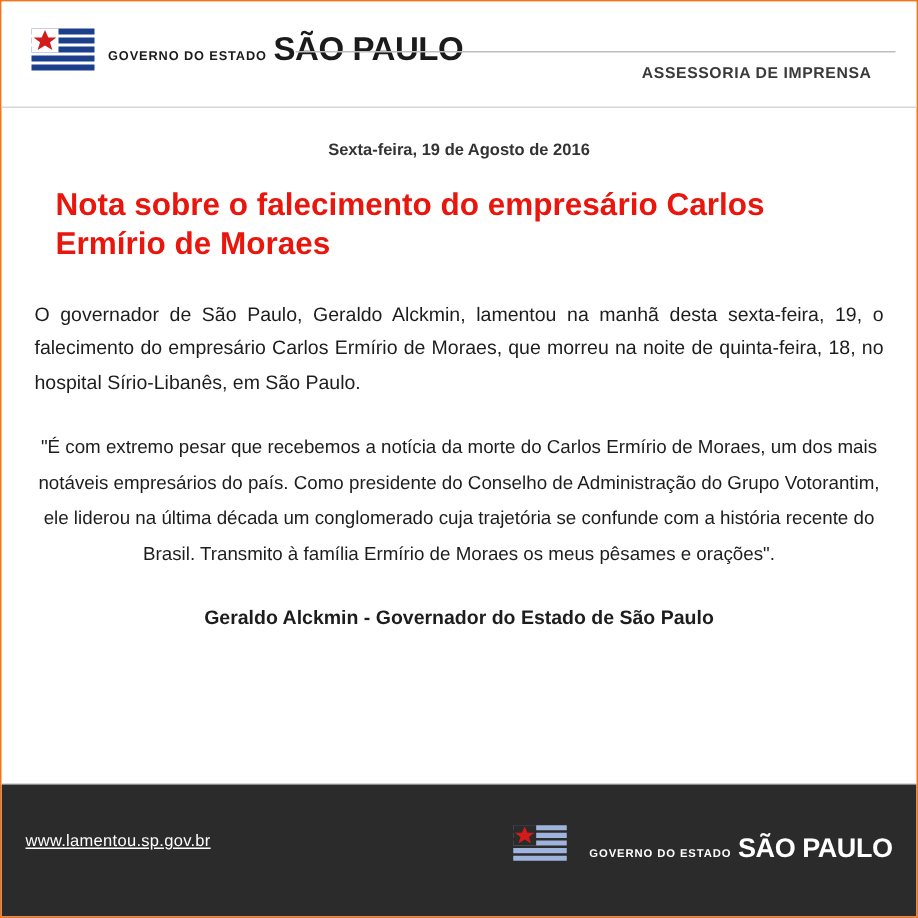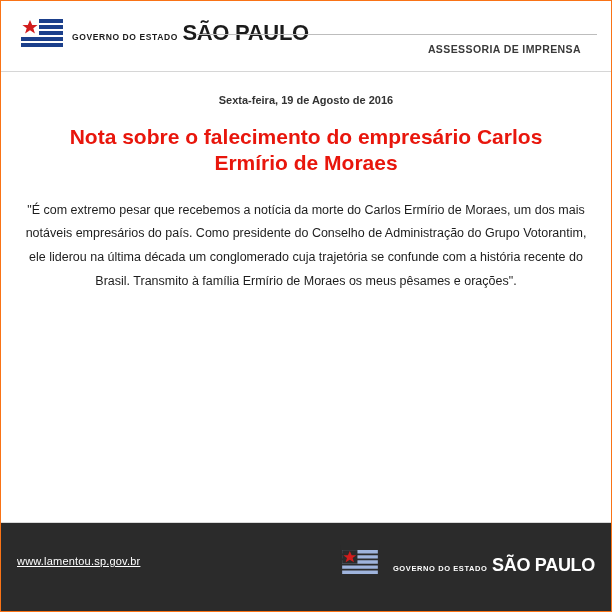--- a/index.html
+++ b/index.html
@@ -82,21 +82,21 @@
     padding: 22px 22px 0 22px;
   }
   .dateline {
     text-align: center;
     font-size: 11px;
     font-weight: bold;
     color: #333333;
     margin-bottom: 18px;
   }
   .headline {
-    text-align: center;
+    text-align: left;
     font-size: 21px;
     font-weight: bold;
     color: #e8160c;
     line-height: 1.25;
     margin: 0 14px 22px 14px;
   }
   p.body-text {
     margin: 0 0 20px 0;
     font-size: 13px;
     color: #1d1d1d;
@@ -186,21 +186,23 @@
       </span>
     </div>
 
     <div class="header-rule"></div>
     <div class="header-label">ASSESSORIA DE IMPRENSA</div>
   </div>
 
   <div class="content">
     <div class="dateline">Sexta-feira, 19 de Agosto de 2016</div>
     <h1 class="headline">Nota sobre o falecimento do empresário Carlos Ermírio de Moraes</h1>
+    <p class="body-text">O governador de São Paulo, Geraldo Alckmin, lamentou na manhã desta sexta-feira, 19, o falecimento do empresário Carlos Ermírio de Moraes, que morreu na noite de quinta-feira, 18, no hospital Sírio-Libanês, em São Paulo.</p>
     <p class="quote-text">"É com extremo pesar que recebemos a notícia da morte do Carlos Ermírio de Moraes, um dos mais notáveis empresários do país. Como presidente do Conselho de Administração do Grupo Votorantim, ele liderou na última década um conglomerado cuja trajetória se confunde com a história recente do Brasil. Transmito à família Ermírio de Moraes os meus pêsames e orações".</p>
+    <div class="signature">Geraldo Alckmin - Governador do Estado de São Paulo</div>
   </div>
 
   <div class="footer-gap"></div>
 
   <div class="footer">
     <a class="footer-link" href="#">www.lamentou.sp.gov.br</a>
 
     <div class="footer-brand">
       <span class="brand-mark">
         <svg class="mark-svg" width="40" height="34" viewBox="0 0 46 40" xmlns="http://www.w3.org/2000/svg">

